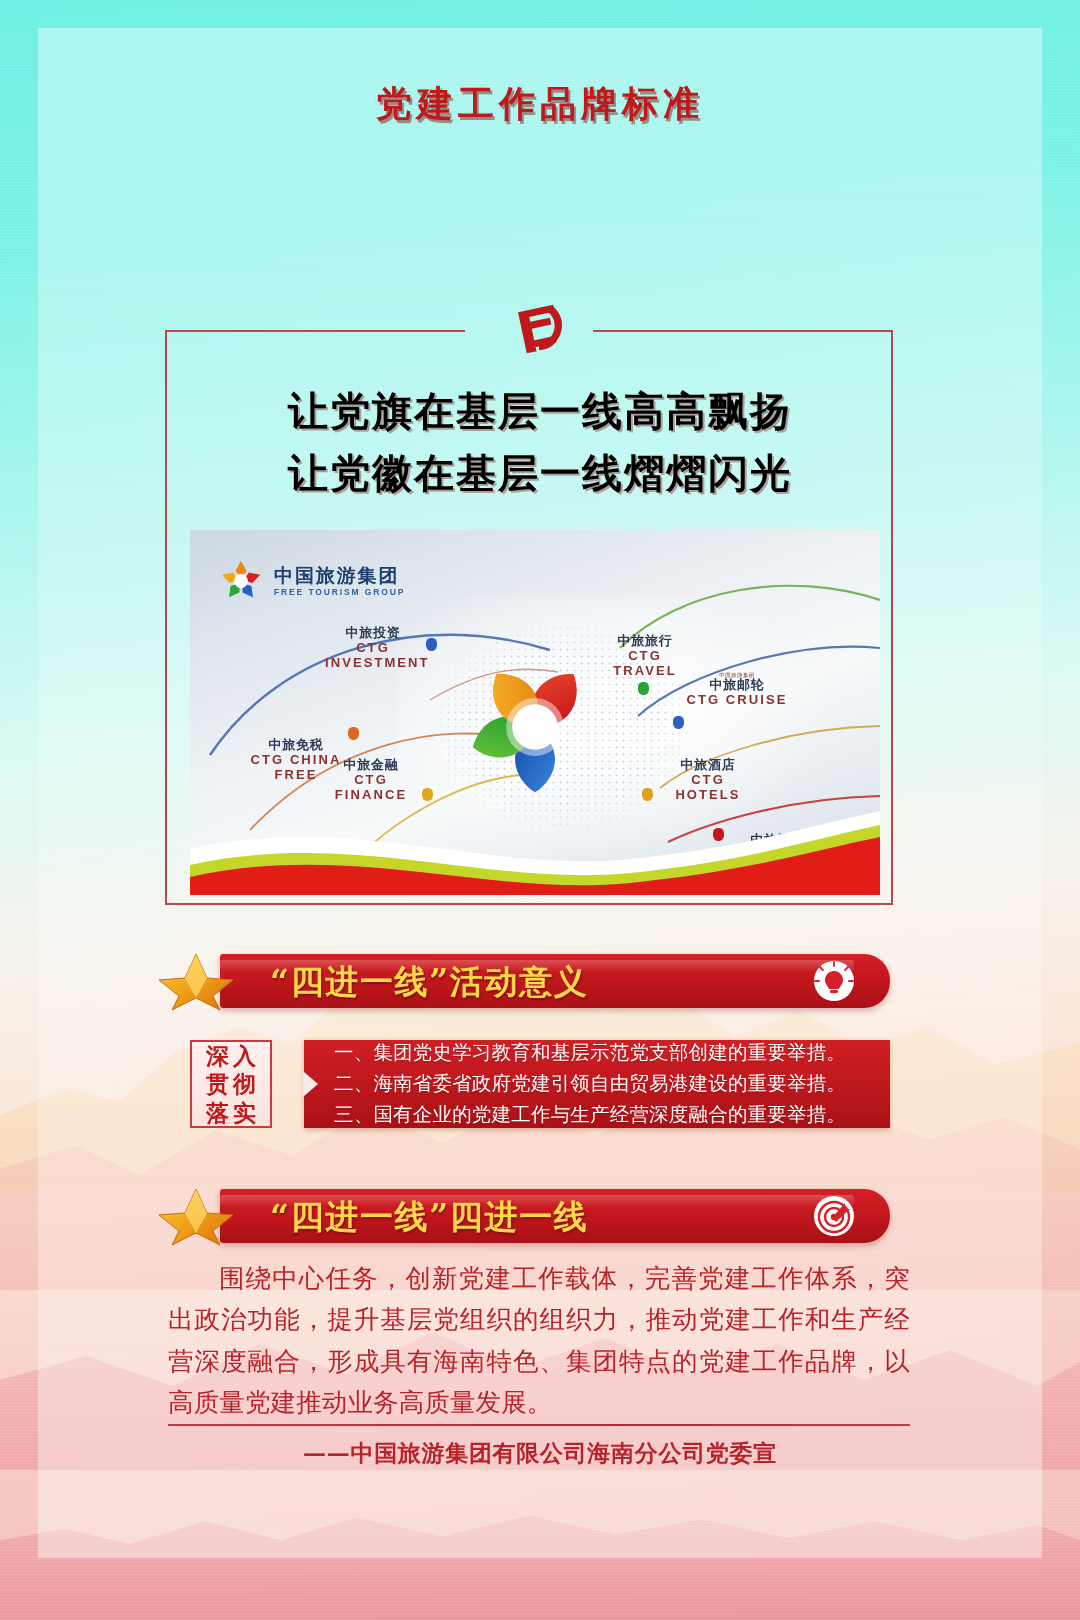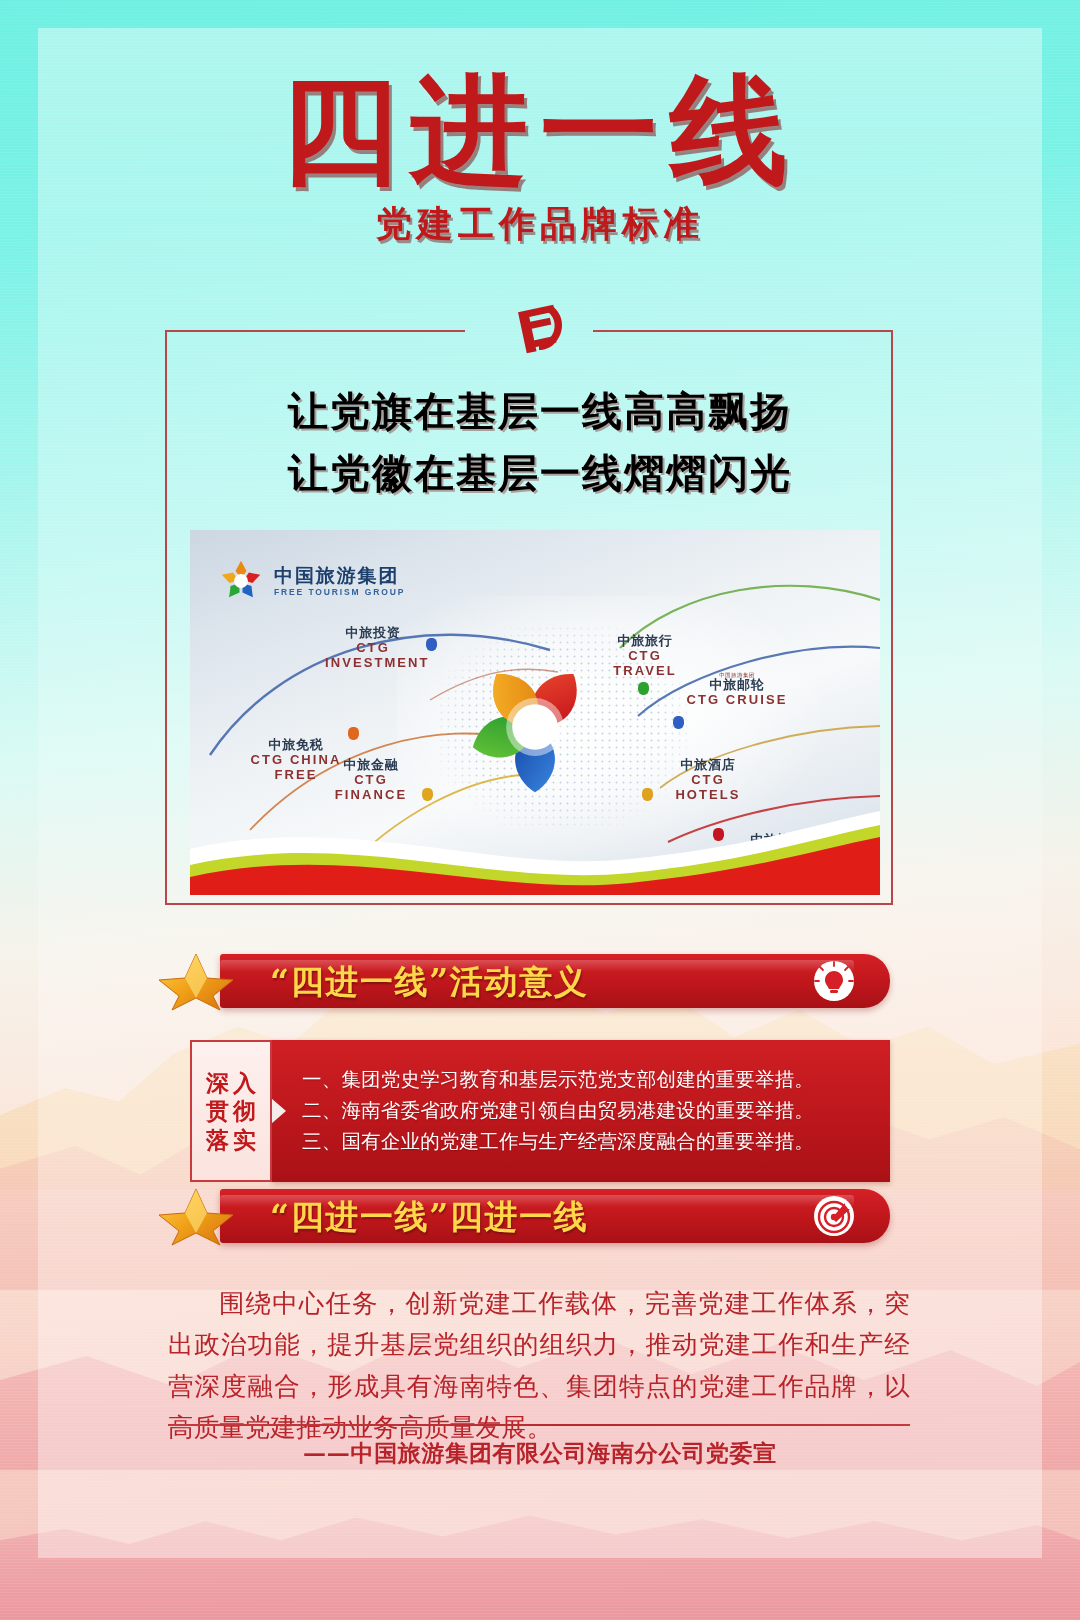--- a/index.html
+++ b/index.html
@@ -141,21 +141,21 @@
     position:absolute;left:118px;top:10px;
     font-family:"DejaVu Serif","Liberation Serif",serif;
     font-size:33px;font-weight:bold;letter-spacing:.05em;
     color:#ffd84a;
     text-shadow:1px 2px 2px rgba(90,10,10,.55);
   }
   .sec-star{position:absolute;left:0;top:0;width:100px;height:62px;}
   .sec-icon{position:absolute;right:34px;top:9px;width:44px;height:44px;}
 
   
-  .meaning{position:absolute;left:190px;top:1040px;width:700px;height:142px;display:flex;}
+  .meaning{position:absolute;left:190px;top:1040px;width:700px;height:88px;display:flex;gap:32px;}
   .meaning-left{
     width:82px;flex:none;
     background:linear-gradient(180deg,#fdf0ee,#fbe3df);
     border:2px solid #c9393d;
     display:flex;flex-direction:column;justify-content:center;align-items:center;
     gap:1px;position:relative;z-index:2;
   }
   .meaning-left span{
     font-family:"DejaVu Serif","Liberation Serif",serif;
     font-size:23px;font-weight:bold;color:#c0191b;letter-spacing:.18em;line-height:1.18;
@@ -177,21 +177,21 @@
     font-family:"DejaVu Serif","Liberation Serif",serif;
     font-size:19.5px;color:#ffffff;letter-spacing:.01em;white-space:nowrap;line-height:1.45;
     text-shadow:0 1px 1px rgba(110,12,14,.5);
   }
 
   
   .goal-body{
     position:absolute;left:168px;top:1258px;width:742px;
     font-family:"DejaVu Serif","Liberation Serif",serif;
     font-size:25.5px;line-height:1.62;color:#b8232a;
-    text-indent:2em;text-align:justify;letter-spacing:.005em;margin-top:25px;
+    text-indent:2em;text-align:justify;letter-spacing:.005em;
   }
 
   
   .foot-rule{position:absolute;left:168px;top:1424px;width:742px;height:2px;
     background:linear-gradient(90deg,#c43a3e,#b8282d 60%,#c43a3e);}
   .footer{
     position:absolute;left:0;right:0;top:1438px;text-align:center;
     font-family:"DejaVu Serif","Liberation Serif",serif;
     font-size:23px;font-weight:bold;color:#b8232a;letter-spacing:.03em;
   }
@@ -205,21 +205,20 @@
   <div class="mt mt2"></div>
   <div class="mt mt3"></div>
   <div class="mt mt4"></div>
   <div class="bg-inner"></div>
   <div class="bg-noise"></div>
 </div>
 
 <div class="page">
 
   <div class="title-wrap">
-    <div class="main-title">四进一线</div>
     <div class="sub-title">党建工作品牌标准</div>
   </div>
 
   <svg class="emblem" viewBox="0 0 64 58">
     <g fill="#c0191b">
       <path d="M14 8 L50 8 L50 15 L24 15 L24 20 L44 20 L44 27 L24 27 L24 50 L14 50 Z" transform="rotate(-12 32 29)"></path>
       <path d="M44 6 C56 14 58 32 46 44 C42 48 36 50 31 50 L31 43 C35 43 39 41 42 38 C49 30 48 18 40 12 Z"></path>
       <rect x="26" y="38" width="22" height="7" rx="1" transform="rotate(-12 37 41)"></rect>
     </g>
   </svg>

